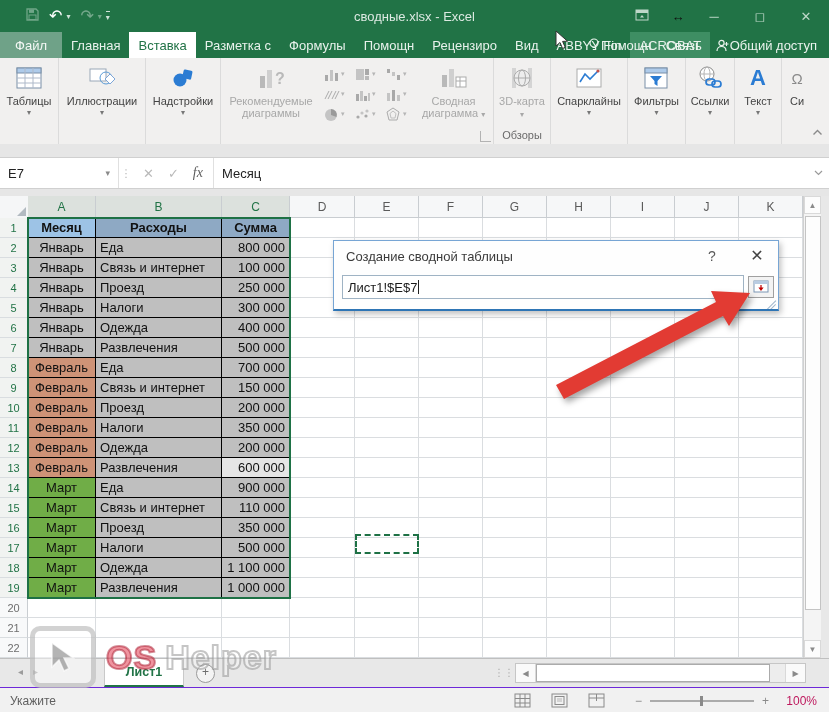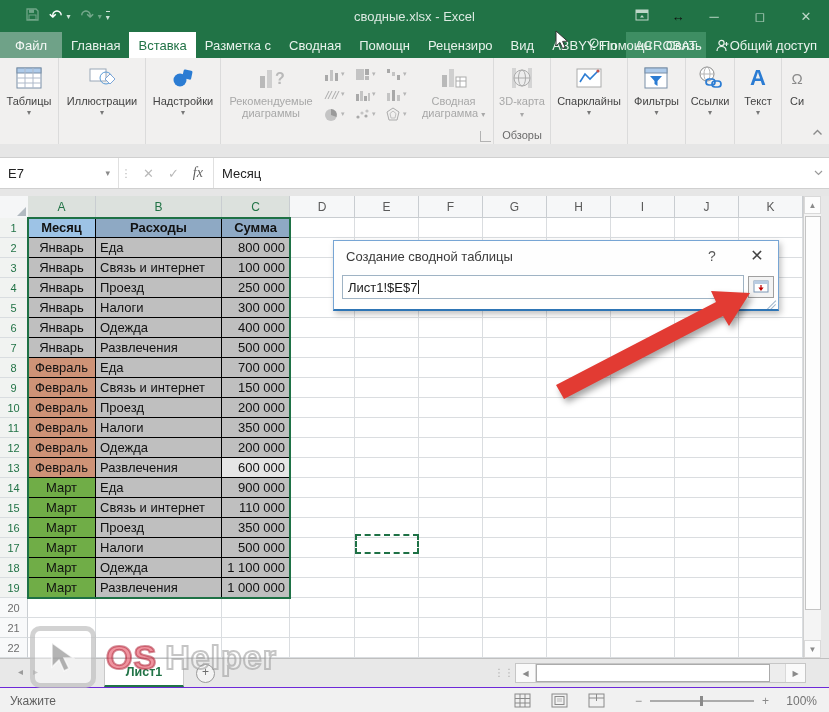--- a/index.html
+++ b/index.html
@@ -138,21 +138,21 @@
 
   
   .statusbar{position:absolute;left:0;top:687px;width:829px;height:25px;background:#F1F1F1;
              border-top:1px solid #6d28d9;display:flex;align-items:center;font-size:12px;color:#5F5F5F;}
   .sb-mode{margin-left:10px;}
   .sb-right{position:absolute;right:12px;display:flex;align-items:center;gap:12px;}
   .viewicons{display:flex;gap:20px;margin-right:18px;}
   .zoomctl{display:flex;align-items:center;gap:8px;color:#8A8A8A;}
   .zoomtrack{position:relative;width:104px;height:2px;background:#ABABAB;}
   .zoomhandle{position:absolute;left:50px;top:-4px;width:3px;height:10px;background:#8A8A8A;}
-  .zoomlabel{color:#737373;width:36px;text-align:right;}
+  .zoomlabel{color:#be185d;width:36px;text-align:right;}
 
   
   .arrow-svg{position:absolute;left:0;top:0;z-index:7;pointer-events:none;
              filter:drop-shadow(3px 4px 3px rgba(0,0,0,.35));}
   .watermark{position:absolute;left:22px;top:626px;z-index:6;pointer-events:none;display:flex;align-items:center;margin-left:8px;}
   .wm-box{width:56px;height:52px;border:5px solid rgba(165,165,165,.5);border-radius:10px;
           background:rgba(255,255,255,.45);display:flex;align-items:center;justify-content:center;}
   .wm-text{margin-left:10px;font-size:34px;font-weight:bold;letter-spacing:1px;display:flex;}
   .wm-os{color:rgba(225,60,80,.55);-webkit-text-stroke:2px rgba(170,30,50,.5);}
   .wm-helper{color:rgba(255,255,255,.30);-webkit-text-stroke:2px rgba(150,150,150,.55);margin-left:8px;}
@@ -192,21 +192,21 @@
       <span class="wbtn">◻</span>
       <span class="wbtn">✕</span>
     </div>
   </div>
 
   <div class="tabrow">
       <div class="rtab file">Файл</div>
       <div class="rtab">Главная</div>
       <div class="rtab active">Вставка</div>
       <div class="rtab">Разметка с</div>
-      <div class="rtab">Сводная</div>
+      <div class="rtab">Формулы</div>
       <div class="rtab">Помощн</div>
       <div class="rtab">Рецензиро</div>
       <div class="rtab">Вид</div>
       <div class="rtab">ABBYY Fin</div>
       <div class="rtab hover">ACROBAT</div>
     </div>
   <div class="tab-right">
     <span class="grp">
       <svg width="12" height="14" viewBox="0 0 12 14">
           <circle cx="6" cy="5" r="4" fill="none" stroke="#EAF3ED" stroke-width="1.2"></circle>

